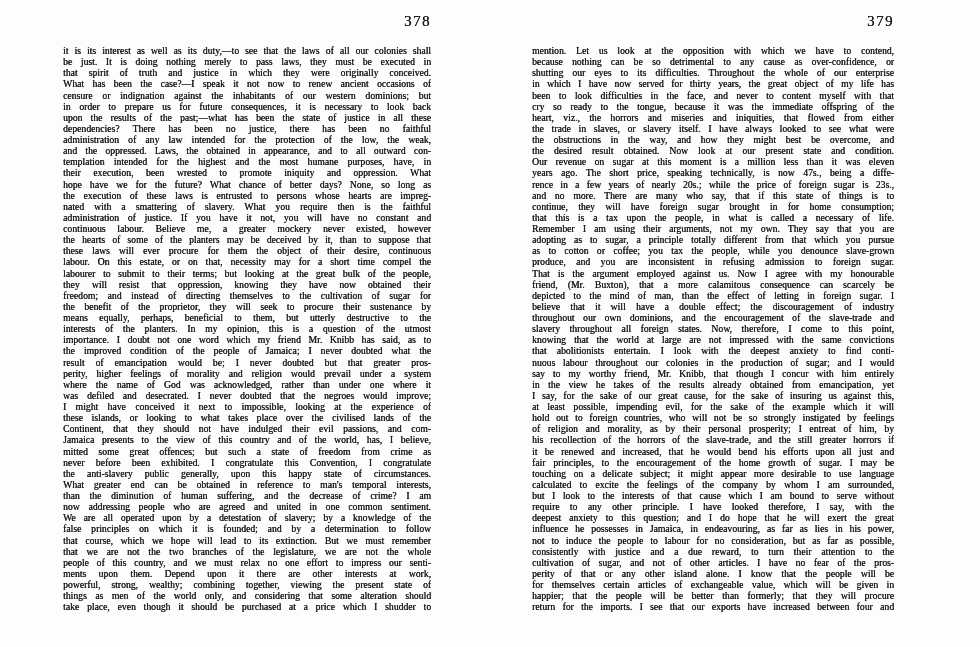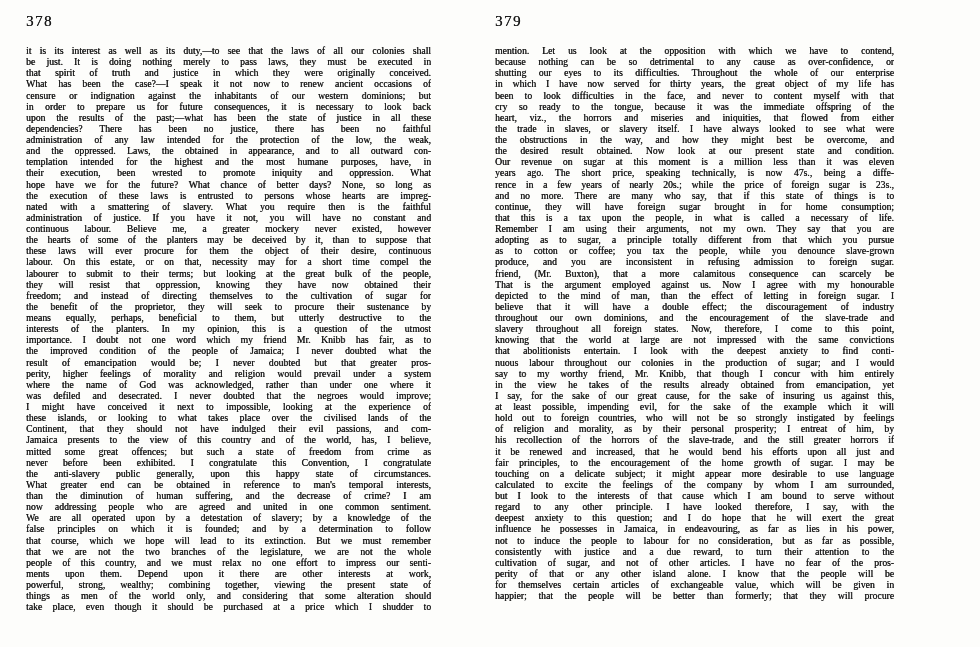--- a/index.html
+++ b/index.html
@@ -20,28 +20,29 @@
     position: absolute;
     inset: 0;
   }
   .page {
     position: absolute;
     top: 12px;
   }
   .page-left  { left: 26px;  width: 405px; }
   .page-right { left: 495px; width: 399px; }
   .page-number {
-    text-align: left;
+    text-align: right;
     font-size: 15px;
     line-height: 18px;
     letter-spacing: 1.5px;
     text-shadow: 0.35px 0 0 currentColor;
   }
   .text-column {
     margin-top: 15px;
+    margin-left: 37px;
   }
   .text-line {
     font-size: 9.7px;
     line-height: 11.12px;
     text-align: justify;
     text-align-last: justify;
     text-shadow: 0.3px 0 0 currentColor;
     overflow: hidden;
     white-space: normal;
   }
@@ -73,21 +74,21 @@
         <div class="text-line">continuous labour. Believe me, a greater mockery never existed, however</div>
         <div class="text-line">the hearts of some of the planters may be deceived by it, than to suppose that</div>
         <div class="text-line">these laws will ever procure for them the object of their desire, continuous</div>
         <div class="text-line">labour. On this estate, or on that, necessity may for a short time compel the</div>
         <div class="text-line">labourer to submit to their terms; but looking at the great bulk of the people,</div>
         <div class="text-line">they will resist that oppression, knowing they have now obtained their</div>
         <div class="text-line">freedom; and instead of directing themselves to the cultivation of sugar for</div>
         <div class="text-line">the benefit of the proprietor, they will seek to procure their sustenance by</div>
         <div class="text-line">means equally, perhaps, beneficial to them, but utterly destructive to the</div>
         <div class="text-line">interests of the planters. In my opinion, this is a question of the utmost</div>
-        <div class="text-line">importance. I doubt not one word which my friend Mr. Knibb has fair, as to</div>
+        <div class="text-line">importance. I doubt not one word which my friend Mr. Knibb has said, as to</div>
         <div class="text-line">the improved condition of the people of Jamaica; I never doubted what the</div>
         <div class="text-line">result of emancipation would be; I never doubted but that greater pros-</div>
         <div class="text-line">perity, higher feelings of morality and religion would prevail under a system</div>
         <div class="text-line">where the name of God was acknowledged, rather than under one where it</div>
         <div class="text-line">was defiled and desecrated. I never doubted that the negroes would improve;</div>
         <div class="text-line">I might have conceived it next to impossible, looking at the experience of</div>
         <div class="text-line">these islands, or looking to what takes place over the civilised lands of the</div>
         <div class="text-line">Continent, that they should not have indulged their evil passions, and com-</div>
         <div class="text-line">Jamaica presents to the view of this country and of the world, has, I believe,</div>
         <div class="text-line">mitted some great offences; but such a state of freedom from crime as</div>
@@ -124,46 +125,47 @@
         <div class="text-line">Our revenue on sugar at this moment is a million less than it was eleven</div>
         <div class="text-line">years ago. The short price, speaking technically, is now 47s., being a diffe-</div>
         <div class="text-line">rence in a few years of nearly 20s.; while the price of foreign sugar is 23s.,</div>
         <div class="text-line">and no more. There are many who say, that if this state of things is to</div>
         <div class="text-line">continue, they will have foreign sugar brought in for home consumption;</div>
         <div class="text-line">that this is a tax upon the people, in what is called a necessary of life.</div>
         <div class="text-line">Remember I am using their arguments, not my own. They say that you are</div>
         <div class="text-line">adopting as to sugar, a principle totally different from that which you pursue</div>
         <div class="text-line">as to cotton or coffee; you tax the people, while you denounce slave-grown</div>
         <div class="text-line">produce, and you are inconsistent in refusing admission to foreign sugar.</div>
+        <div class="text-line">That is the argument employed against us. Now I agree with my honourable</div>
         <div class="text-line">friend, (Mr. Buxton), that a more calamitous consequence can scarcely be</div>
-        <div class="text-line">That is the argument employed against us. Now I agree with my honourable</div>
         <div class="text-line">depicted to the mind of man, than the effect of letting in foreign sugar. I</div>
         <div class="text-line">believe that it will have a double effect; the discouragement of industry</div>
         <div class="text-line">throughout our own dominions, and the encouragement of the slave-trade and</div>
         <div class="text-line">slavery throughout all foreign states. Now, therefore, I come to this point,</div>
         <div class="text-line">knowing that the world at large are not impressed with the same convictions</div>
         <div class="text-line">that abolitionists entertain. I look with the deepest anxiety to find conti-</div>
         <div class="text-line">nuous labour throughout our colonies in the production of sugar; and I would</div>
         <div class="text-line">say to my worthy friend, Mr. Knibb, that though I concur with him entirely</div>
         <div class="text-line">in the view he takes of the results already obtained from emancipation, yet</div>
         <div class="text-line">I say, for the sake of our great cause, for the sake of insuring us against this,</div>
         <div class="text-line">at least possible, impending evil, for the sake of the example which it will</div>
         <div class="text-line">hold out to foreign countries, who will not be so strongly instigated by feelings</div>
         <div class="text-line">of religion and morality, as by their personal prosperity; I entreat of him, by</div>
         <div class="text-line">his recollection of the horrors of the slave-trade, and the still greater horrors if</div>
         <div class="text-line">it be renewed and increased, that he would bend his efforts upon all just and</div>
         <div class="text-line">fair principles, to the encouragement of the home growth of sugar. I may be</div>
         <div class="text-line">touching on a delicate subject; it might appear more desirable to use language</div>
         <div class="text-line">calculated to excite the feelings of the company by whom I am surrounded,</div>
         <div class="text-line">but I look to the interests of that cause which I am bound to serve without</div>
-        <div class="text-line">regard to any other principle. I have looked therefore, I say, with the</div>
+        <div class="text-line">require to any other principle. I have looked therefore, I say, with the</div>
         <div class="text-line">deepest anxiety to this question; and I do hope that he will exert the great</div>
         <div class="text-line">influence he possesses in Jamaica, in endeavouring, as far as lies in his power,</div>
         <div class="text-line">not to induce the people to labour for no consideration, but as far as possible,</div>
         <div class="text-line">consistently with justice and a due reward, to turn their attention to the</div>
         <div class="text-line">cultivation of sugar, and not of other articles. I have no fear of the pros-</div>
         <div class="text-line">perity of that or any other island alone. I know that the people will be</div>
         <div class="text-line">for themselves certain articles of exchangeable value, which will be given in</div>
         <div class="text-line">happier; that the people will be better than formerly; that they will procure</div>
+        <div class="text-line">return for the imports. I see that our exports have increased between four and</div>
       </div>
   </section>
 
 </div>
 
 </body></html>

